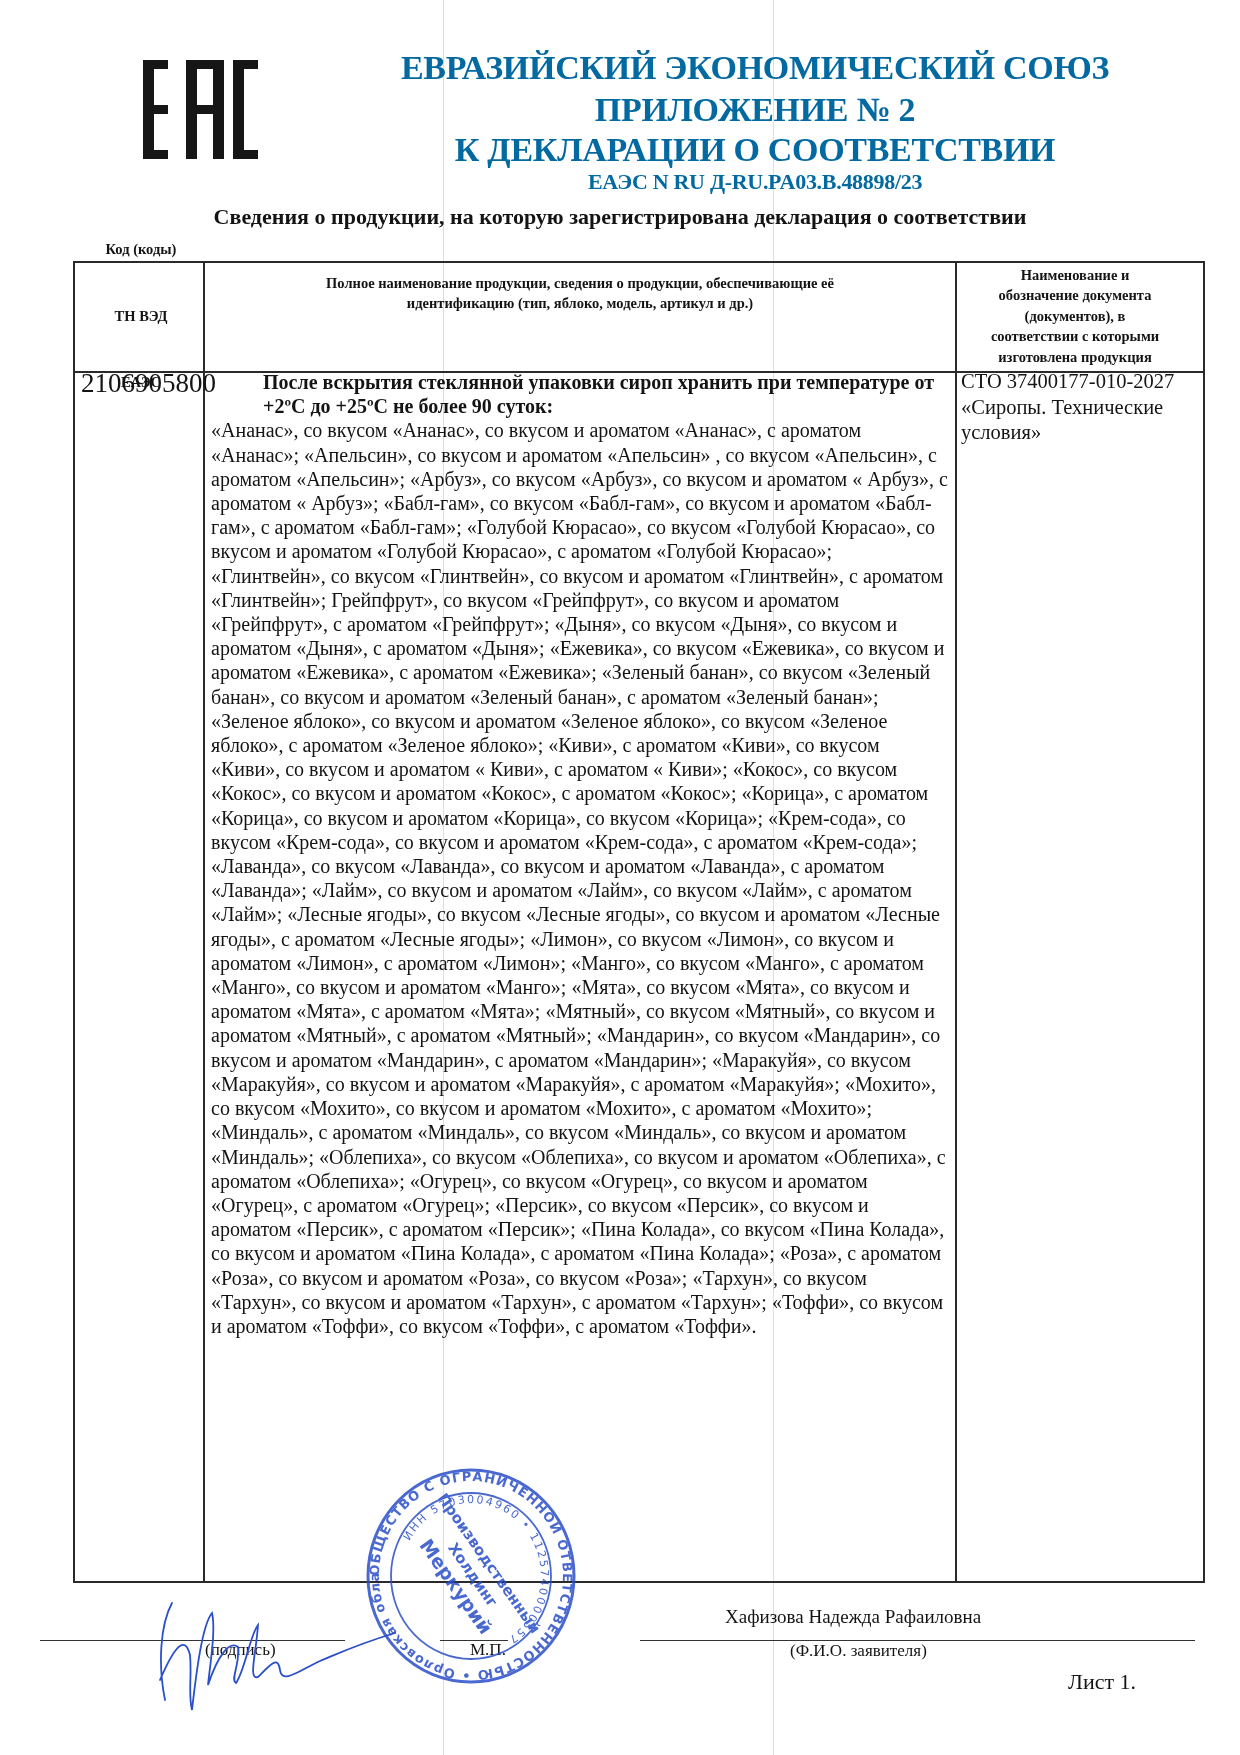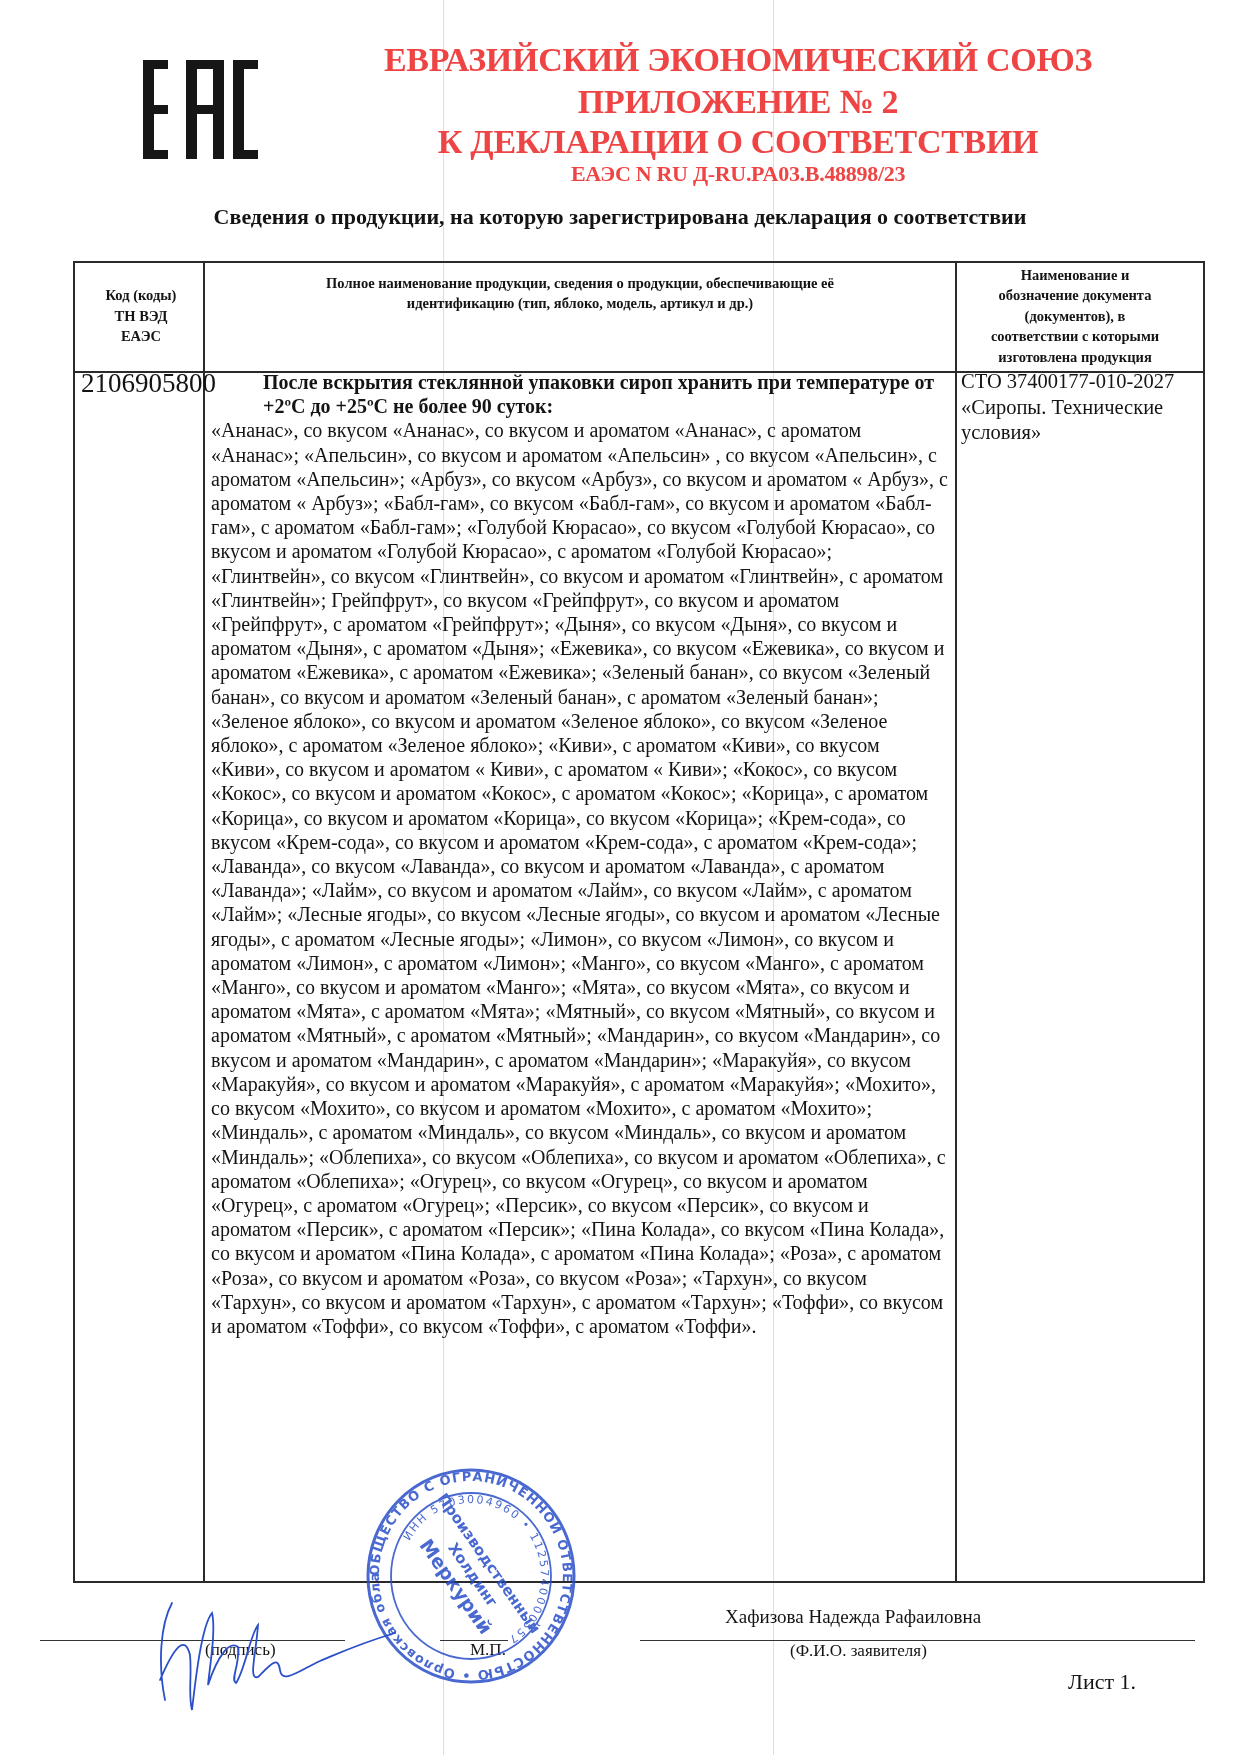--- a/index.html
+++ b/index.html
@@ -6,22 +6,22 @@
   body { width: 1240px; height: 1755px; position: relative; overflow: hidden;
          font-family: "Liberation Serif", "DejaVu Serif", serif; color: #141414; }
 
   
   .guide { position: absolute; top: 0; width: 1px; height: 1755px; background: #c9cdf0; opacity: 0.7; }
 
   
   .eac { position: absolute; left: 143px; top: 60px; width: 115px; height: 99px; }
   .eac span { position: absolute; background: #161616; }
 
-  .h-title { position: absolute; left: 343px; width: 790px; text-align: center;
-             font-weight: bold; color: #ef4444; letter-spacing: -0.3px; }
+  .h-title { position: absolute; left: 360px; width: 790px; text-align: center;
+             font-weight: bold; color: #0369a1; letter-spacing: -0.3px; margin-top: 8px; }
   .t1 { top: 40px; font-size: 34px; line-height: 40px; }
   .t2 { top: 82px; font-size: 34px; line-height: 40px; }
   .t3 { top: 122px; font-size: 34px; line-height: 40px; }
   .t4 { top: 160px; font-size: 22px; line-height: 28px; }
 
   .subtitle { position: absolute; left: 60px; width: 1120px; top: 205px; text-align: center;
               font-size: 22px; font-weight: bold; line-height: 24px; }
 
   
   .tbl { position: absolute; left: 73px; top: 261px; width: 1132px; height: 1322px;
@@ -73,21 +73,21 @@
 <div class="h-title t3">К ДЕКЛАРАЦИИ О СООТВЕТСТВИИ</div>
 <div class="h-title t4">ЕАЭС N RU Д-RU.PA03.B.48898/23</div>
 
 <div class="subtitle">Сведения о продукции, на которую зарегистрирована декларация о соответствии</div>
 
 <div class="tbl">
   <div class="vline" style="left:128px;"></div>
   <div class="vline" style="left:880px;"></div>
   <div class="hline" style="top:108px;"></div>
 
-  <div class="th" style="left:0;width:132px;top:-1px;height:108px;display:flex;flex-direction:column;justify-content:center;">
+  <div class="th" style="left:0;width:132px;top:-1px;height:108px;display:flex;flex-direction:column;justify-content:center;gap:46px;">
     <div>Код (коды)</div>
     <div>ТН ВЭД</div>
     <div>ЕАЭС</div>
   </div>
   <div class="th" style="left:140px;width:730px;top:-6px;height:72px;display:flex;flex-direction:column;justify-content:center;">
     <div>Полное наименование продукции, сведения о продукции, обеспечивающие её</div>
     <div>идентификацию (тип, яблоко, модель, артикул и др.)</div>
   </div>
   <div class="th" style="left:882px;width:236px;top:-2px;height:110px;display:flex;flex-direction:column;justify-content:center;">
     <div>Наименование и</div>

